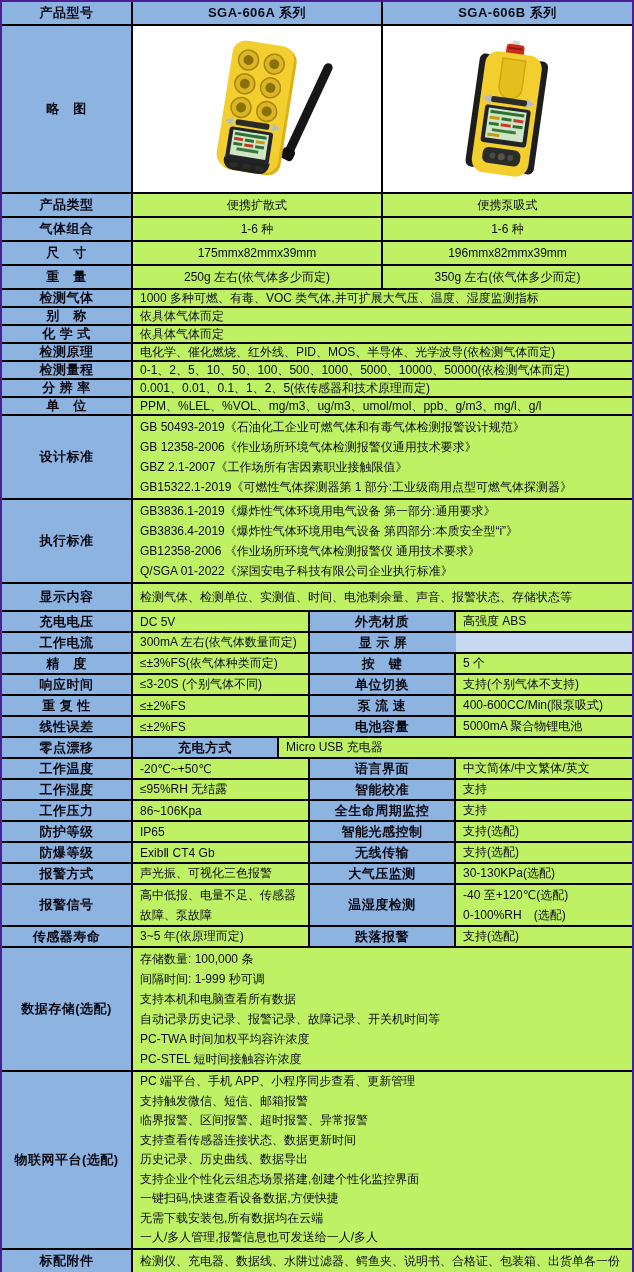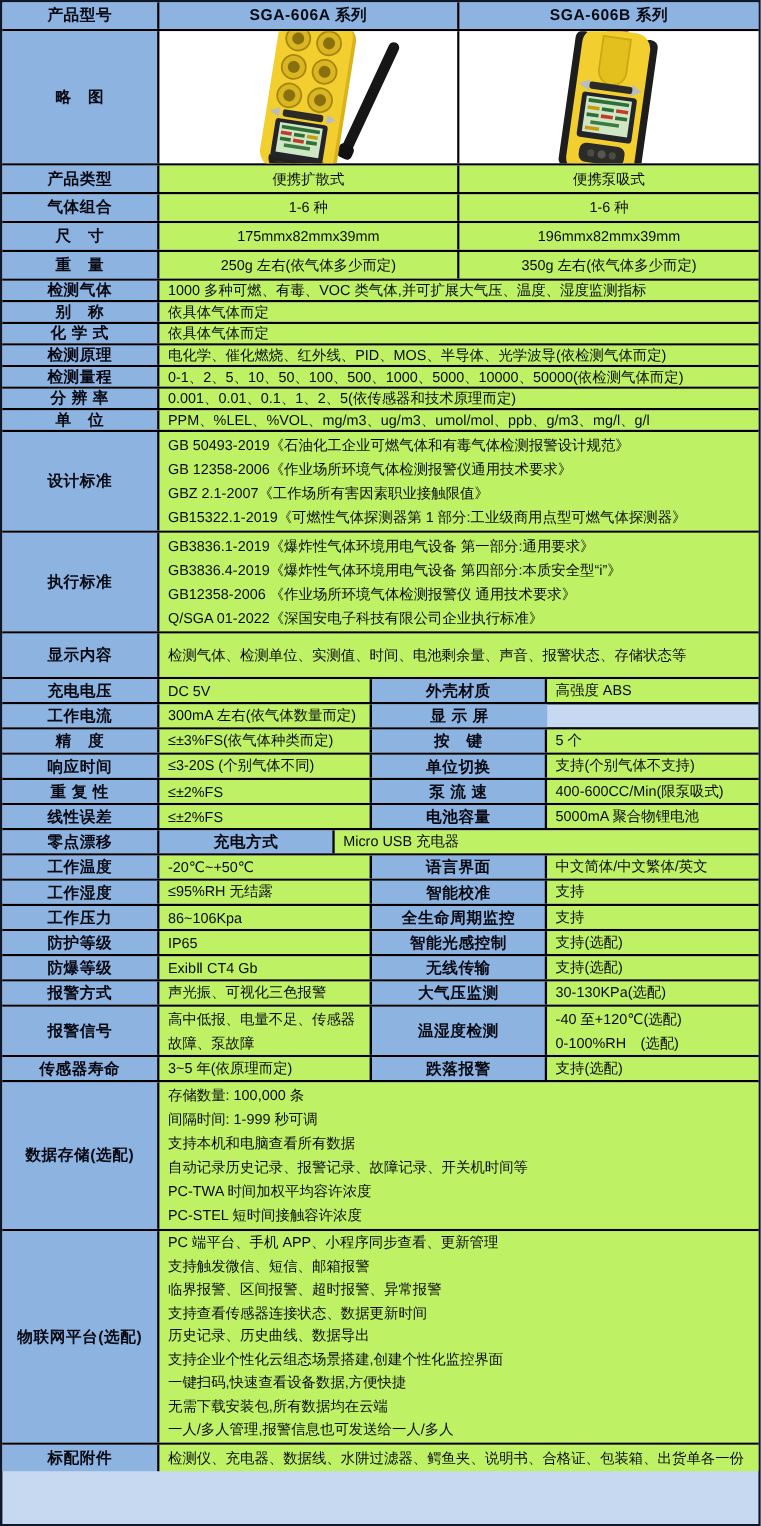--- a/index.html
+++ b/index.html
@@ -1,43 +1,43 @@
 <!DOCTYPE html>
 <html><head>
 <meta charset="utf-8">
 <style>
   *{margin:0;padding:0;box-sizing:border-box}
   html,body{background:#ffffff}
   body{font-family:"Liberation Sans","DejaVu Sans",sans-serif;color:#0a0a14}
-  .tbl{width:634px;height:1272px;border:2px solid #0f172a;display:flex;flex-direction:column;background:#c6d9f0}
+  .tbl{width:634px;height:1272px;border:2px solid #4c1d95;display:flex;flex-direction:column;background:#c6d9f0}
   .row{display:flex;flex:none;border-bottom:2px solid #000;min-height:0}
   .row:last-child{border-bottom:none}
   .cell{border-right:2px solid #000;display:flex;align-items:center;overflow:hidden}
   .cell:last-child{border-right:none}
   .lbl{background:#8db3e1;font-weight:bold;font-size:13px;justify-content:center;text-align:center;letter-spacing:.5px}
   .val{background:#bef264;font-size:12px;padding:0 7px}
   .center{justify-content:center;text-align:center}
   .c1{width:131px;flex:none}
   .c2{width:250px;flex:none}
   .c3{flex:1}
   .cfull{flex:1}
   .q2{width:177px;flex:none}
   .q3{width:146px;flex:none}
   .q4{flex:1}
   .imgcell{background:#ffffff;justify-content:center;padding:0}
   .block{flex-direction:column;align-items:flex-start;justify-content:center}
   .block > div{line-height:20px;white-space:nowrap}
   .block.tight > div{line-height:19.5px}
   .lblblock{justify-content:center;line-height:22px}
   .h-head{height:24px}
-  .h-img{height:112px}
+  .h-img{height:168px}
   .h-split{height:24px}
   .h-full{height:18px}
   .h-std{height:84px}
-  .h-disp{height:38px}
+  .h-disp{height:28px}
   .h-quad{height:21px}
   .h-alarm{height:42px}
   .h-sens{height:21px}
   .h-store{height:124px}
   .h-iot{height:178px}
   .h-acc{height:22px}
   .twolines{line-height:19px;white-space:nowrap}
 </style>
 </head>
 <body>

